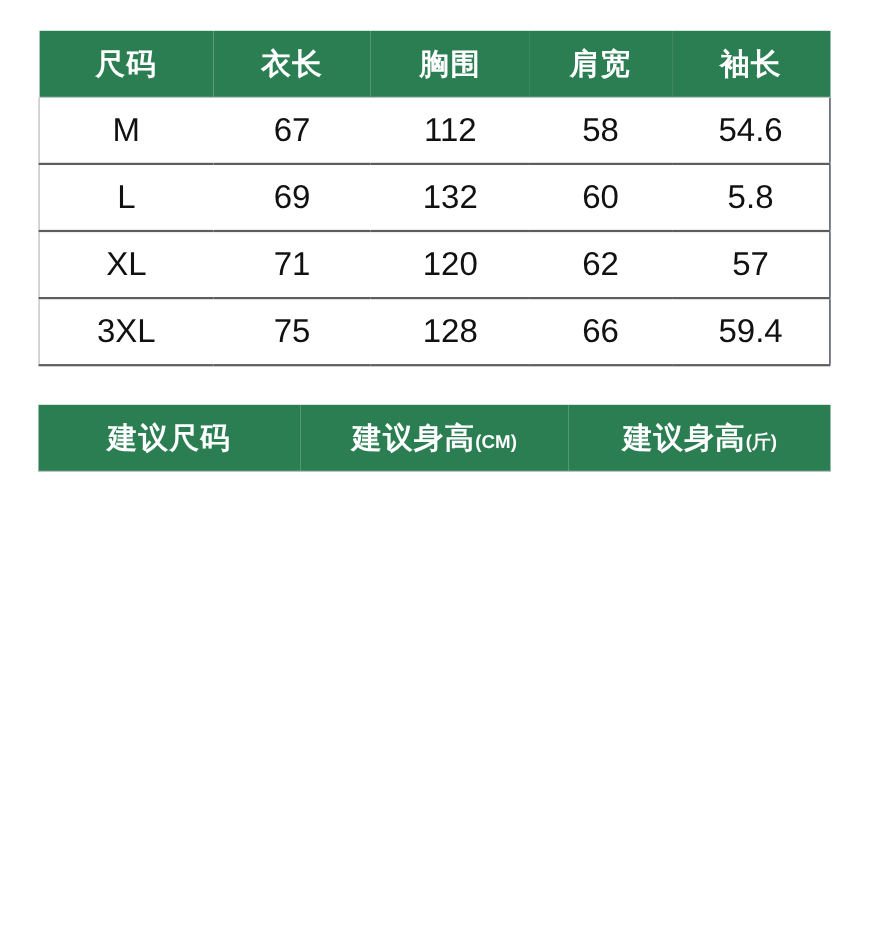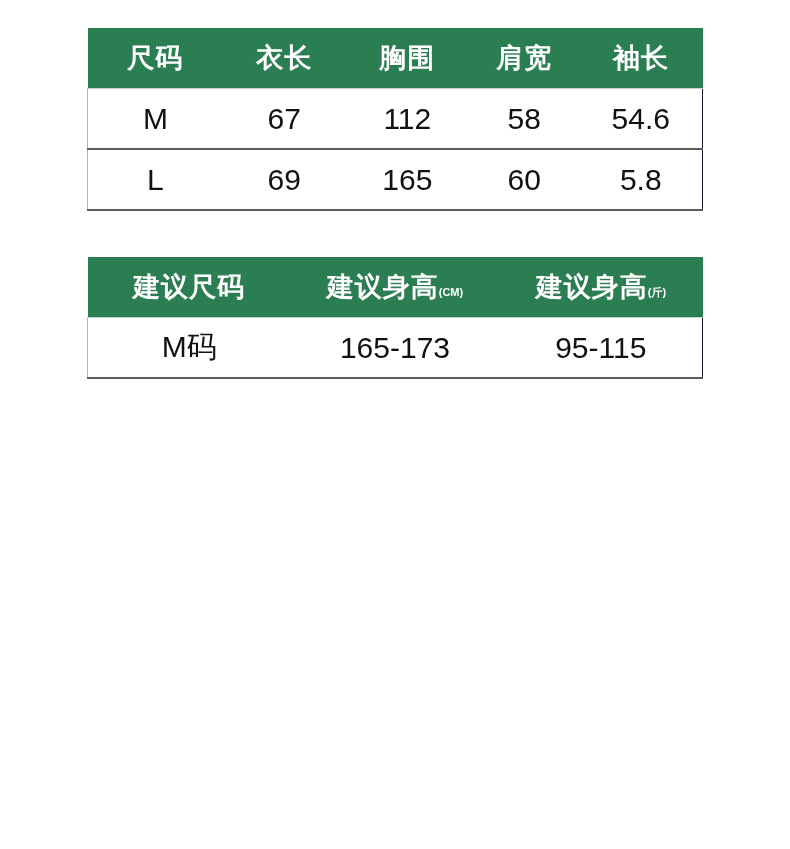--- a/index.html
+++ b/index.html
@@ -9,42 +9,42 @@
     font-family: "Liberation Sans", "DejaVu Sans", sans-serif;
   }
   .page {
     width: 790px;
     height: 849px;
     background: #ffffff;
     box-sizing: border-box;
     padding-top: 28px;
   }
   table.spec {
-    width: 616px;
+    width: 720px;
     margin: 0 auto;
     border-collapse: collapse;
     table-layout: fixed;
   }
-  table.spec + table.spec { margin-top: 46px; }
+  table.spec + table.spec { margin-top: 35px; }
 
   
   thead th {
     height: 60px;
     background: var(--header-bg, #2A7E52);
     color: var(--header-fg, #ffffff);
     font-size: 27px;
     font-weight: bold;
     text-align: center;
     vertical-align: middle;
     padding: 0;
     border-bottom: 1px solid #cccccc;
     letter-spacing: 1px;
   }
   thead th .sub {
-    font-size: 11px;
+    font-size: 17px;
     font-weight: bold;
     letter-spacing: 0;
   }
 
   
   tbody td {
     height: 59px;
     text-align: center;
     vertical-align: middle;
     font-size: 30px;
@@ -92,23 +92,37 @@
       <tr>
         <td>M</td>
         <td>67</td>
         <td>112</td>
         <td>58</td>
         <td>54.6</td>
       </tr>
       <tr>
         <td>L</td>
         <td>69</td>
-        <td>165</td>
+        <td>132</td>
         <td>60</td>
         <td>5.8</td>
+      </tr>
+      <tr>
+        <td>XL</td>
+        <td>71</td>
+        <td>120</td>
+        <td>62</td>
+        <td>57</td>
+      </tr>
+      <tr>
+        <td>3XL</td>
+        <td>75</td>
+        <td>128</td>
+        <td>66</td>
+        <td>59.4</td>
       </tr>
     </tbody>
   </table>
 
   <table class="spec t2">
     <colgroup>
       <col class="c0">
         <col class="c1">
         <col class="c2">
     </colgroup>
@@ -119,21 +133,16 @@
         </th>
         <th>
           <span>建议身高</span><span class="sub">(CM)</span>
         </th>
         <th>
           <span>建议身高</span><span class="sub">(斤)</span>
         </th>
       </tr>
     </thead>
     <tbody>
-      <tr>
-        <td>M码</td>
-        <td>165-173</td>
-        <td>95-115</td>
-      </tr>
     </tbody>
   </table>
 
 </div>
 
 </body></html>

